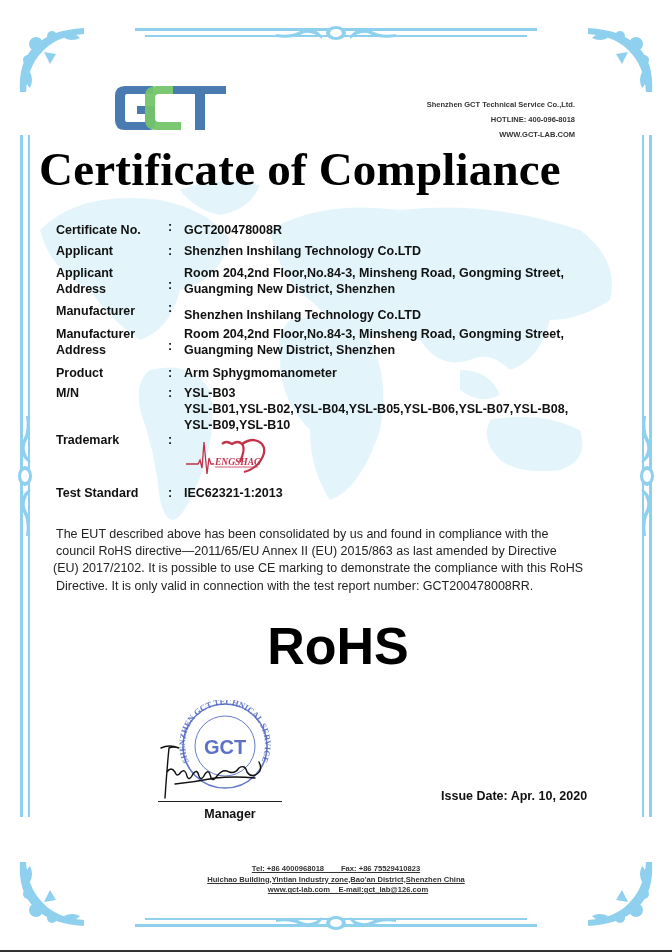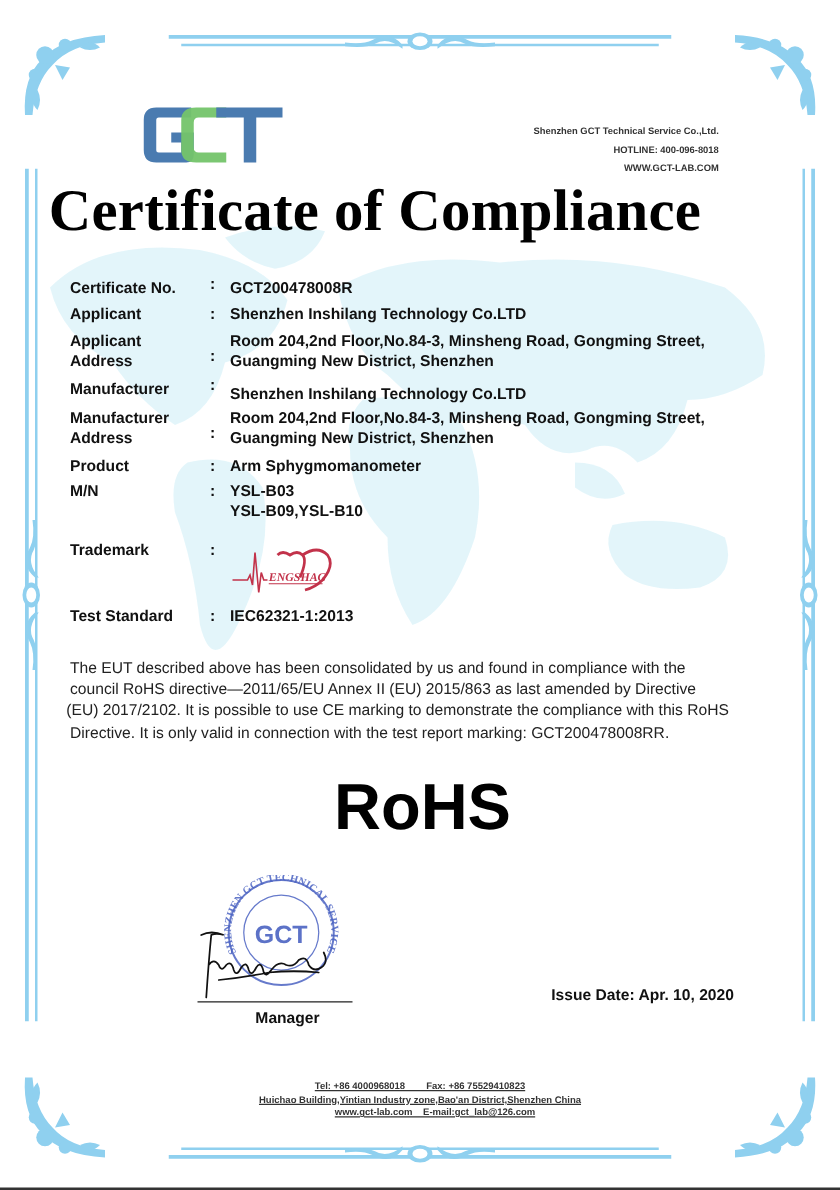--- a/index.html
+++ b/index.html
@@ -198,20 +198,21 @@
     <div class="row" style="top:143px;">
       <div class="lbl">Product</div>
       <div class="colon">:</div>
       <div class="val">Arm Sphygmomanometer</div>
     </div>
     <div class="row" style="top:163px;">
       <div class="lbl">M/N</div>
       <div class="colon">:</div>
       <div class="val">
           <div>YSL-B03</div>
+          <div>YSL-B01,YSL-B02,YSL-B04,YSL-B05,YSL-B06,YSL-B07,YSL-B08,</div>
           <div>YSL-B09,YSL-B10</div>
         </div>
     </div>
     <div class="row" style="top:210px;">
       <div class="lbl">Trademark</div>
       <div class="colon">:</div>
       <svg class="tm" viewBox="0 0 84 38">
         <path d="M2 26 L14 26 L16 22 L18 30 L20 4 L23 36 L25 20 L27 26 L30 26" fill="none" stroke="#c2324a" stroke-width="1.3"></path>
         <path d="M56 24 Q62 10 58 6 Q54 2 48 6 Q42 2 38 6" fill="none" stroke="#c2324a" stroke-width="2.2"></path>
         <path d="M58 6 Q70 -2 78 6 Q84 14 74 26 Q68 32 60 34" fill="none" stroke="#c2324a" stroke-width="2.2"></path>
@@ -223,21 +224,21 @@
       <div class="lbl">Test Standard</div>
       <div class="colon">:</div>
       <div class="val">IEC62321-1:2013</div>
     </div>
   </div>
 
   <div class="para">
     <span>The EUT described above has been consolidated by us and found in compliance with the</span>
     <span>council RoHS directive—2011/65/EU Annex II (EU) 2015/863 as last amended by Directive</span>
     <span style="margin-left:-3px;">(EU) 2017/2102. It is possible to use CE marking to demonstrate the compliance with this RoHS</span>
-    <span>Directive. It is only valid in connection with the test report marking: GCT200478008RR.</span>
+    <span>Directive. It is only valid in connection with the test report number: GCT200478008RR.</span>
   </div>
 
   <div class="rohs">RoHS</div>
 
   <svg class="stamp" viewBox="0 0 104 90">
     <defs>
         <path id="ring" d="M16 62 A40 40 0 1 1 88 62"></path>
       </defs>
     <circle cx="52" cy="46" r="42" fill="none" stroke="#4b63c2" stroke-width="1.6" opacity="0.85"></circle>
     <circle cx="52" cy="46" r="30" fill="none" stroke="#4b63c2" stroke-width="1" opacity="0.85"></circle>

